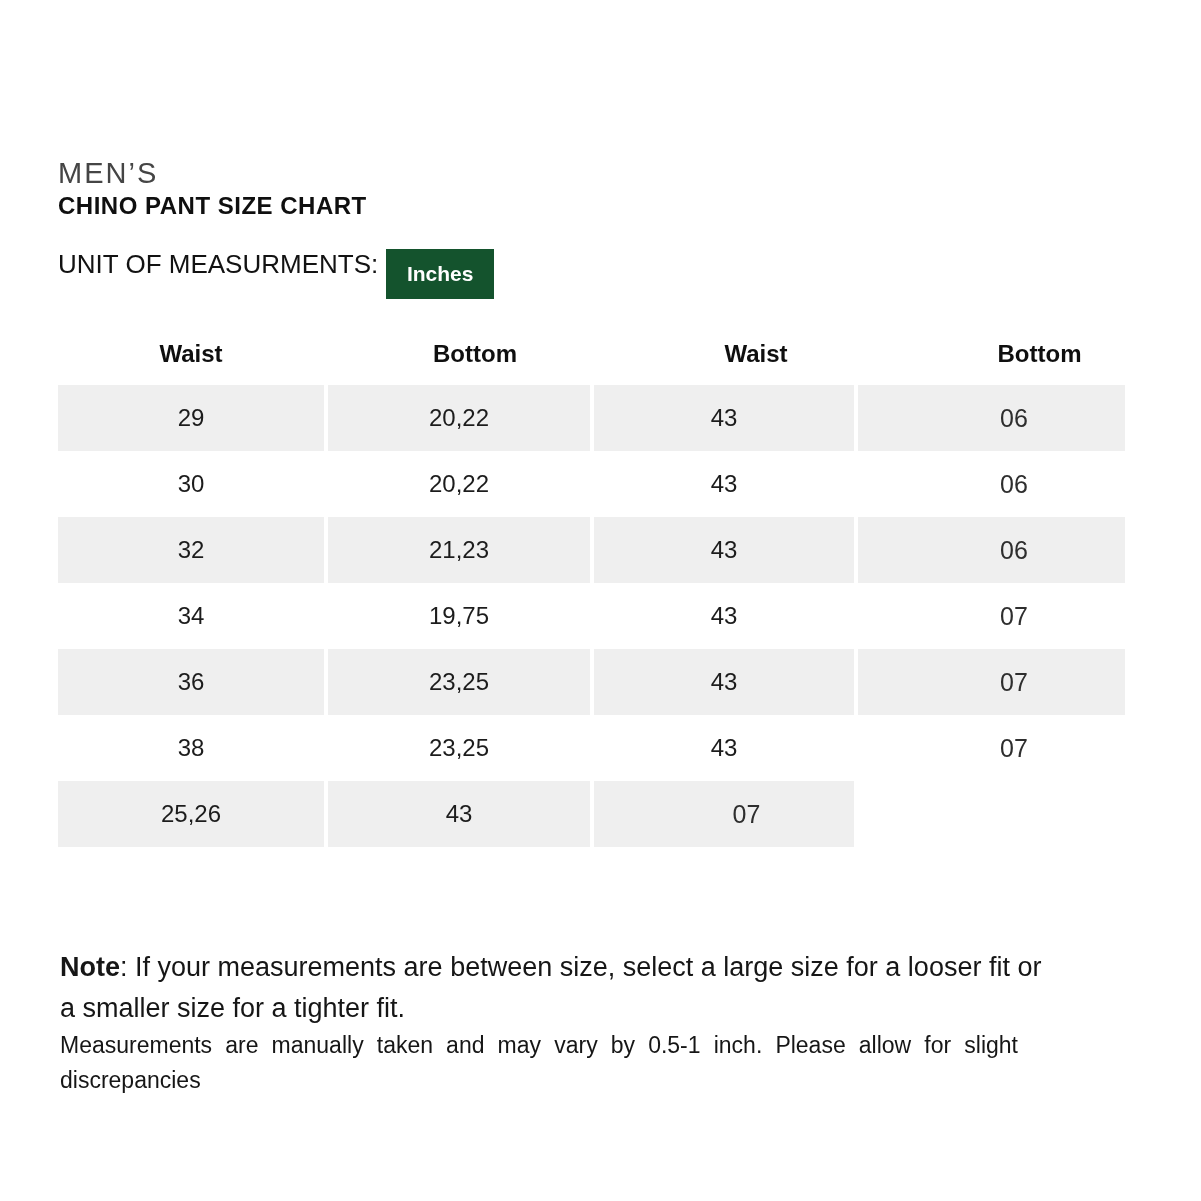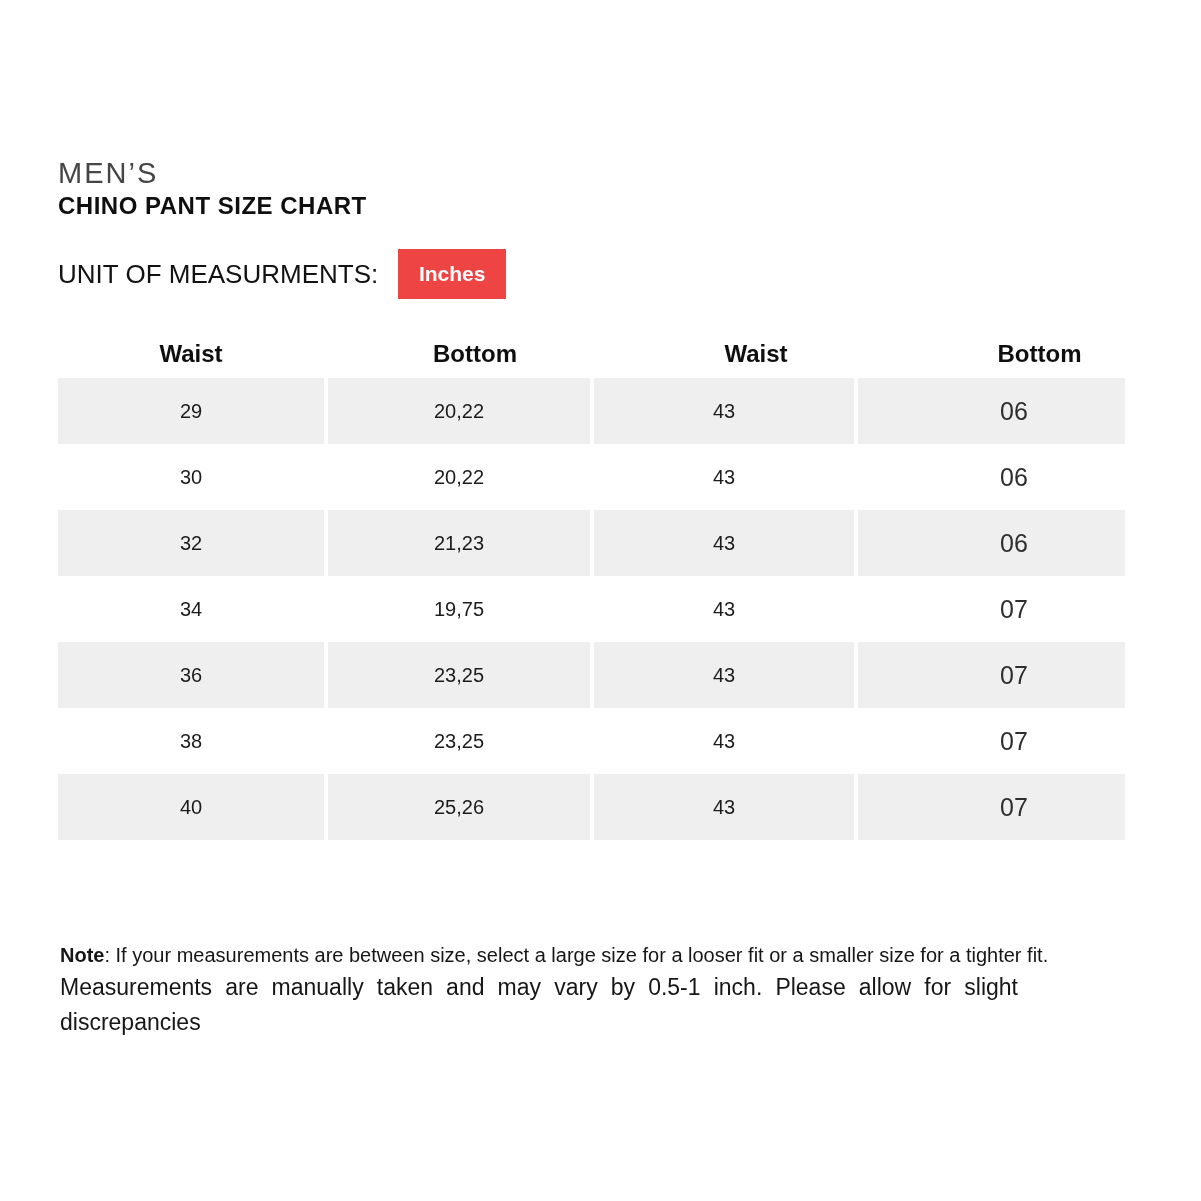--- a/index.html
+++ b/index.html
@@ -31,31 +31,31 @@
     letter-spacing: 0.5px;
     color: #0f0f0f;
     line-height: 1.15;
     margin-top: 2px;
   }
 
   
   .unit-row {
     margin-top: 30px;
     display: flex;
-    align-items: center;
-    gap: 20px;
+    align-items: flex-start;
+    gap: 8px;
     height: 50px;
   }
   .unit-label {
     font-size: 26px;
     font-weight: 400;
     color: #121212;
   }
   .unit-badge {
-    background: #ef4444;
+    background: #14532d;
     color: #ffffff;
     font-size: 21px;
     font-weight: 700;
     height: 50px;
     min-width: 108px;
     padding: 16px 20px;
     display: inline-flex;
     align-items: center;
     justify-content: center;
     border: none;
@@ -67,52 +67,52 @@
     margin-top: 36px;
     width: 1067px;
   }
   .thead, .trow {
     display: grid;
     grid-template-columns: 266px 262px 260px 267px;
     column-gap: 4px;
   }
   .thead {
     height: 38px;
-    margin-bottom: 5px;
+    margin-bottom: 12px;
     gap: 20px;
   }
   .th {
     display: flex;
     align-items: center;
     justify-content: center;
     font-size: 24px;
     font-weight: 700;
     color: #0f0f0f;
   }
   .trow { height: 66px; }
   .cell {
     display: flex;
     align-items: center;
     justify-content: center;
-    font-size: 20px;
+    font-size: 24px;
     font-weight: 400;
     color: #1c1c1c;
     background: #ffffff;
   }
   .trow.alt .cell { background: #efefef; }
   .cell.dim {
     font-size: 25px;
     color: #2e2e2e;
     padding-left: 45px;
   }
 
   
   .notes { margin-top: 100px; padding-left: 2px; }
   .note-primary {
-    font-size: 20px;
+    font-size: 27px;
     line-height: 1.5;
     max-width: 1000px;
     color: #161616;
     margin-top: 47px;
   }
   .note-primary .note-label { font-weight: 700; }
   .note-secondary {
     font-size: 23px;
     line-height: 1.5;
     width: 958px;
@@ -173,21 +173,20 @@
       <div class="cell">43</div>
       <div class="cell dim">07</div>
     </div>
     <div class="trow">
       <div class="cell">38</div>
       <div class="cell">23,25</div>
       <div class="cell">43</div>
       <div class="cell dim">07</div>
     </div>
     <div class="trow alt">
-      <div class="cell">40</div>
       <div class="cell">25,26</div>
       <div class="cell">43</div>
       <div class="cell dim">07</div>
     </div>
   </div>
 
   <div class="notes">
     <p class="note-primary"><span class="note-label">Note</span><span>: If your measurements are between size, select a large size for a looser fit or a smaller size for a tighter fit.</span></p>
     <p class="note-secondary">Measurements are manually taken and may vary by 0.5-1 inch. Please allow for slight discrepancies</p>
   </div>

